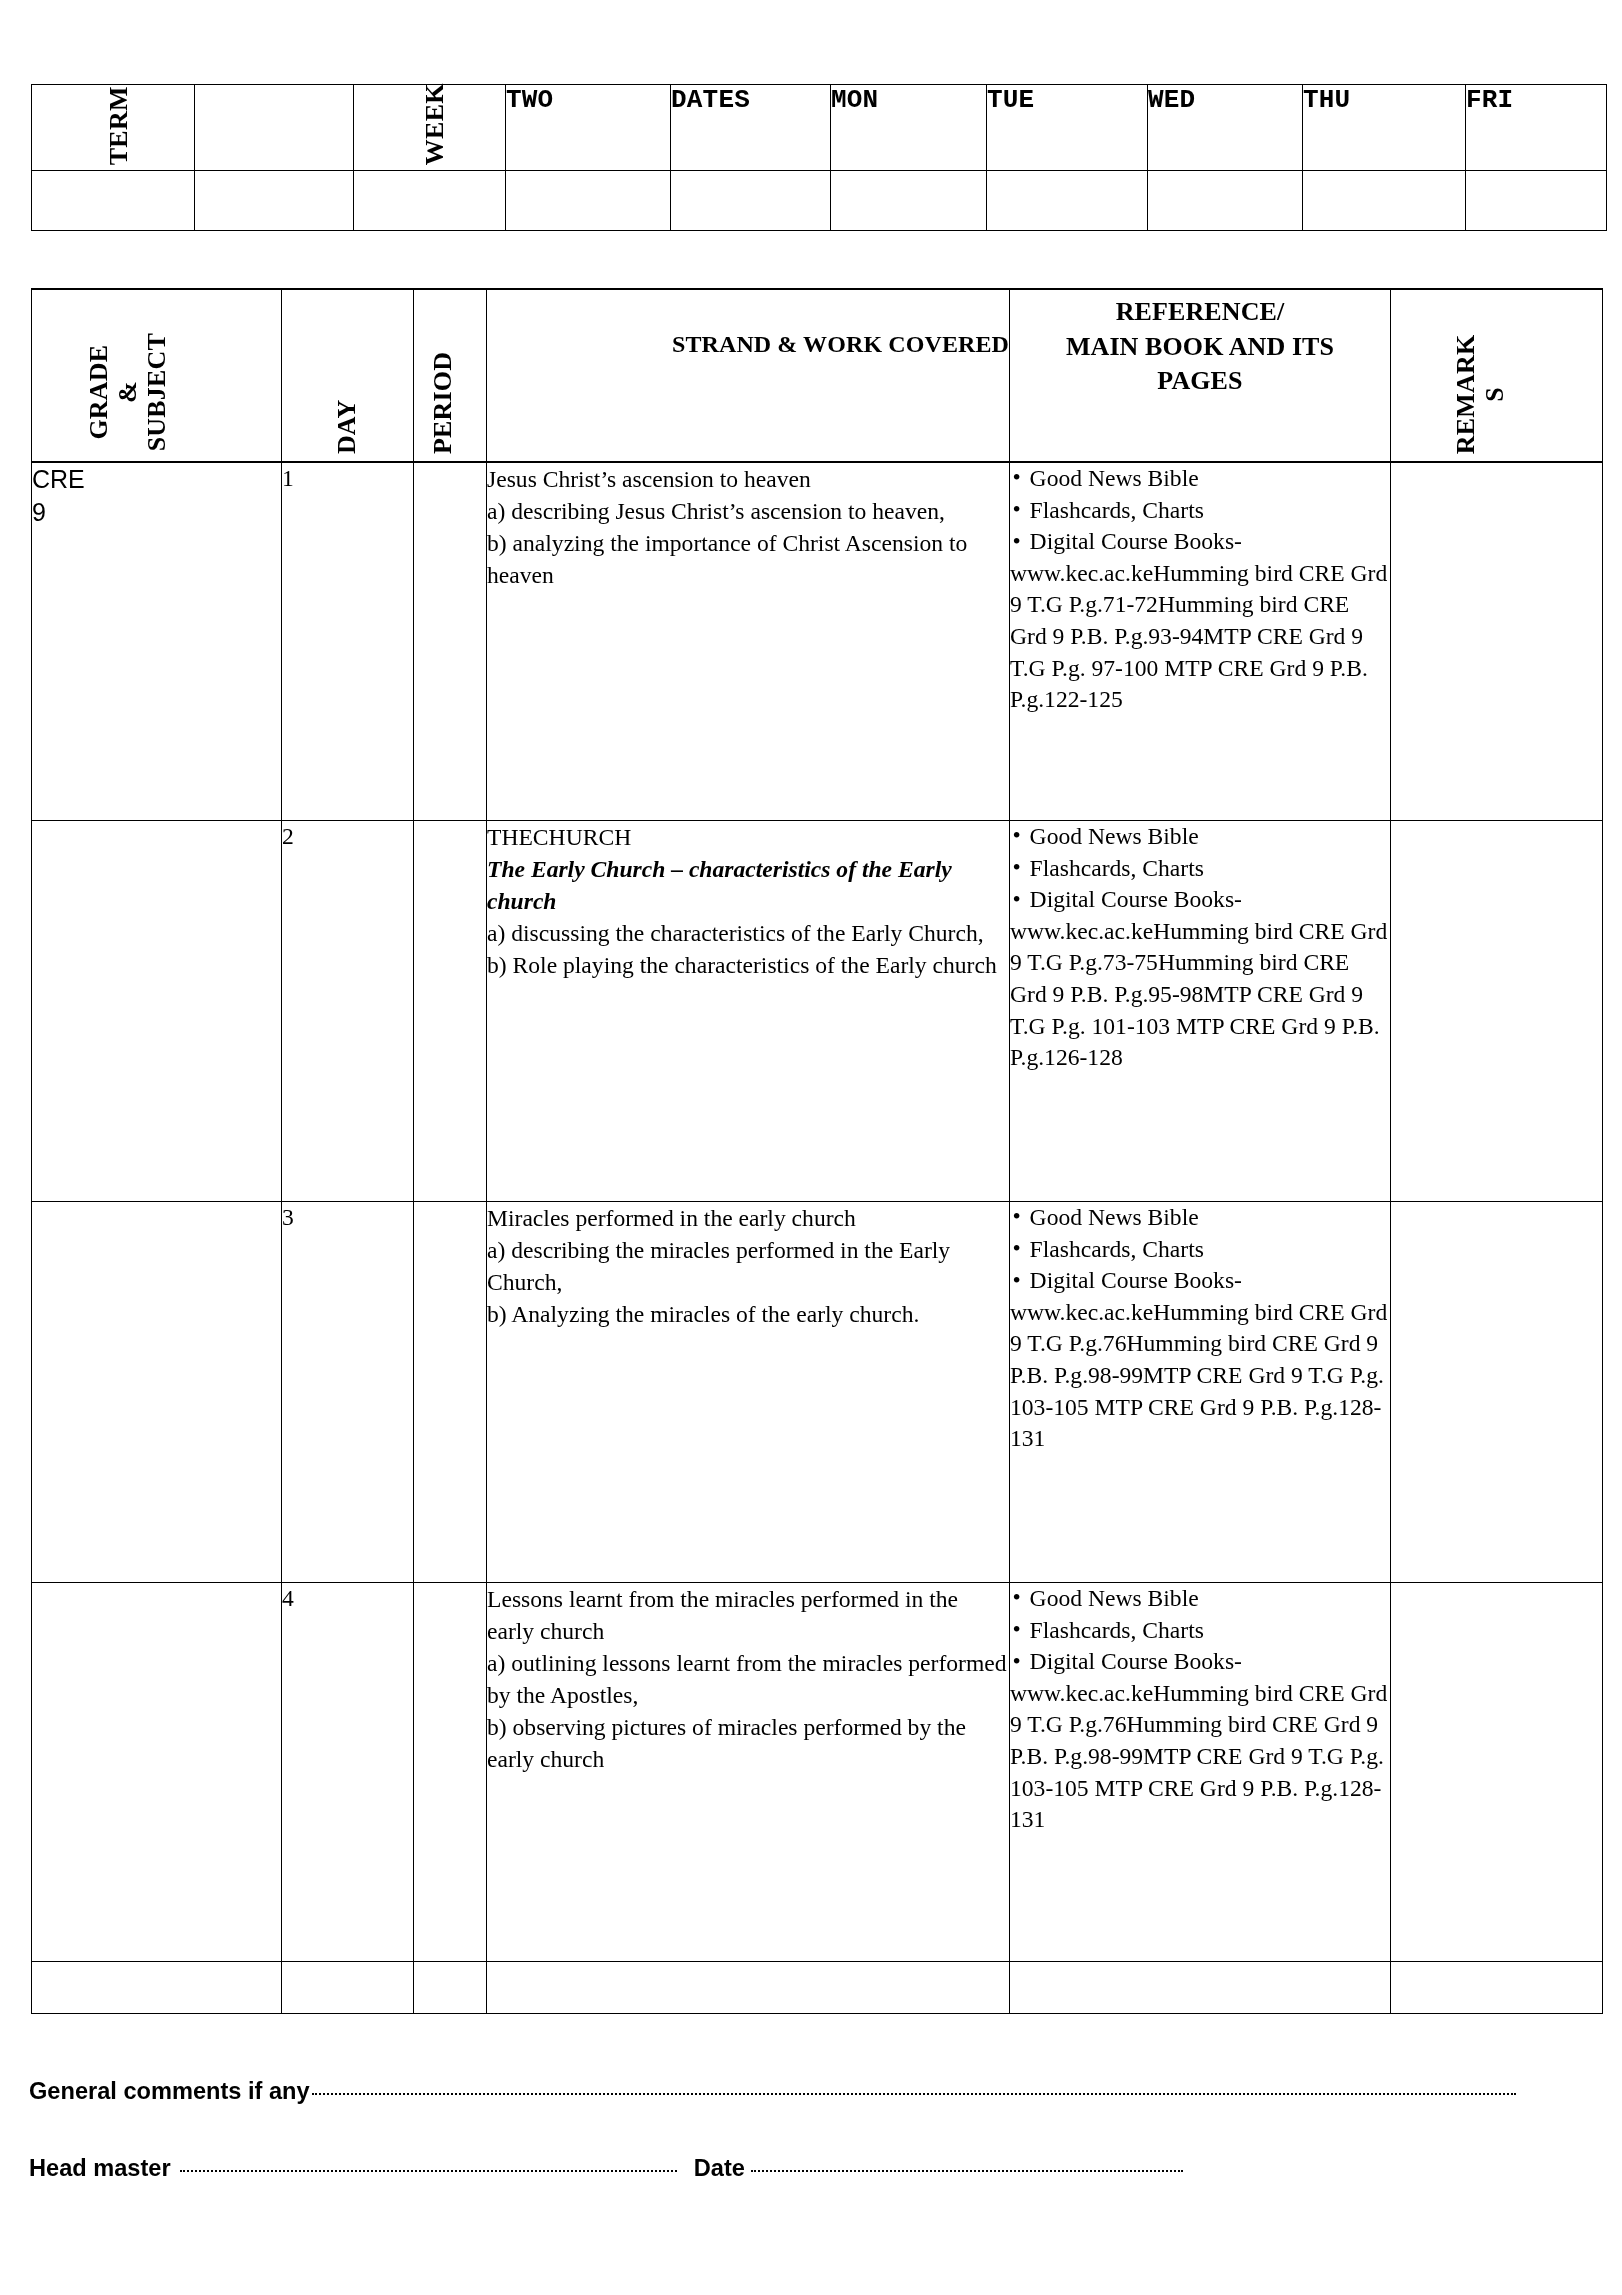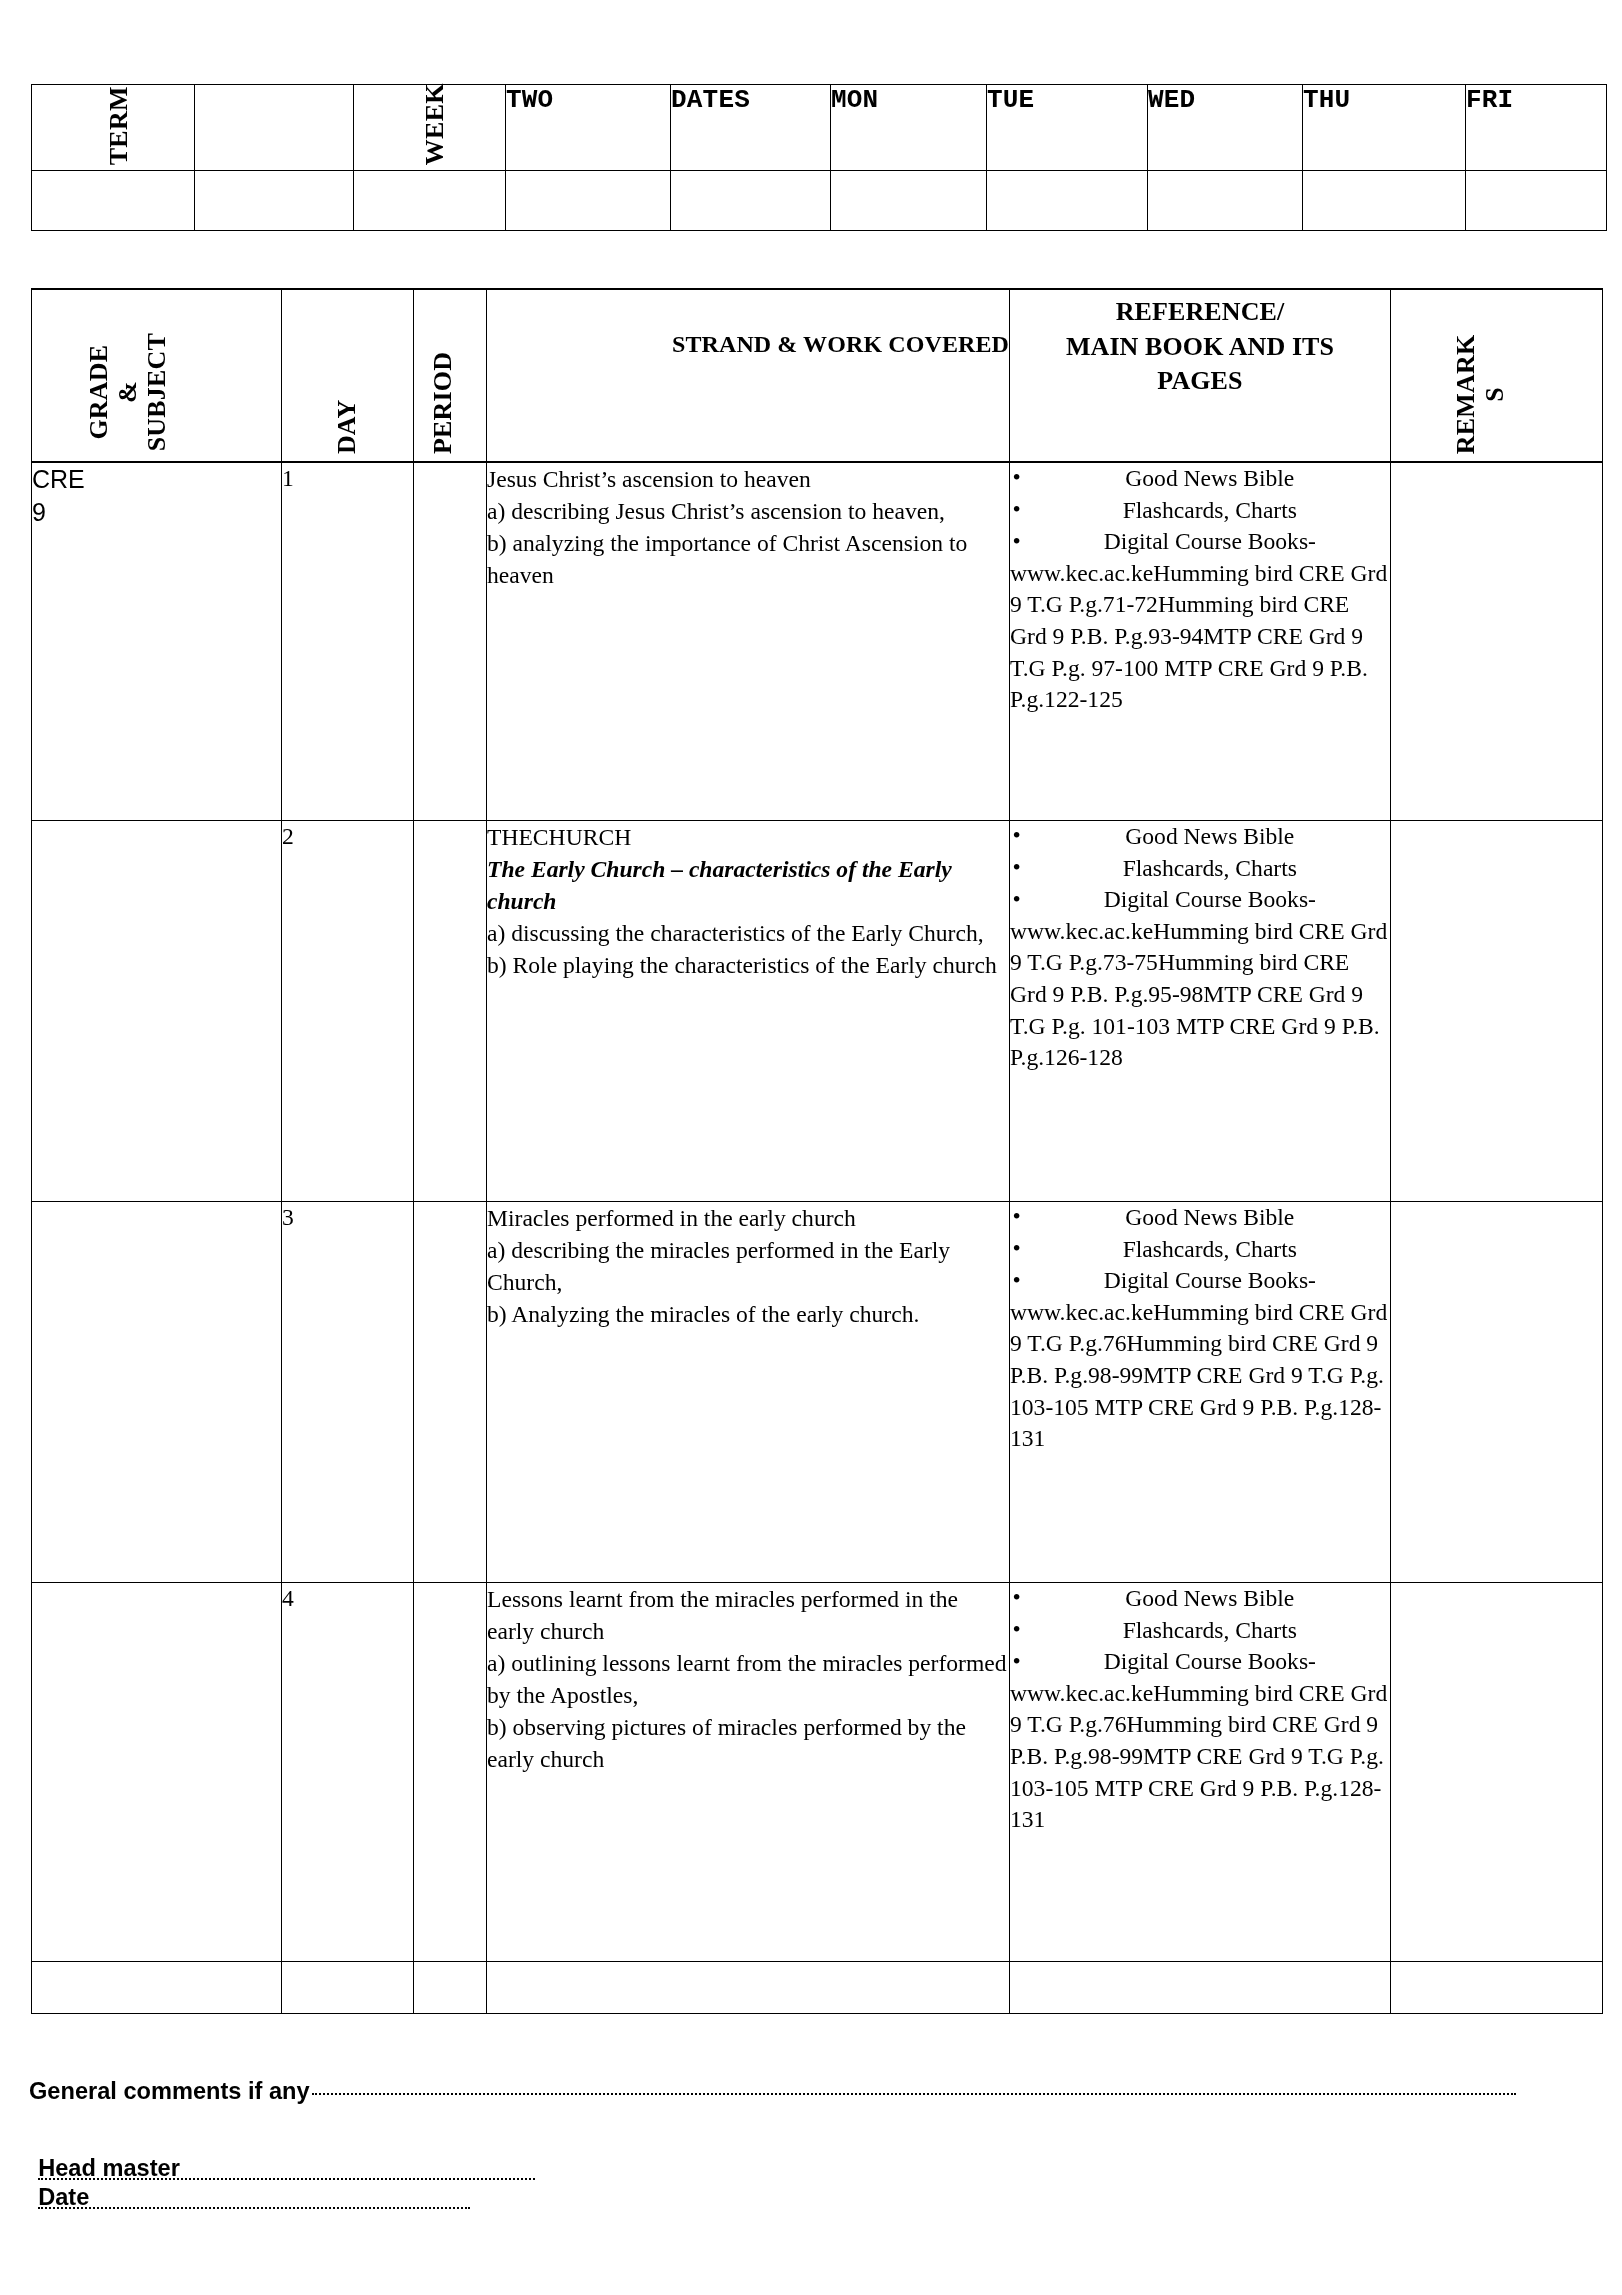--- a/index.html
+++ b/index.html
@@ -186,21 +186,20 @@
   .cell-ref {
     font-size: 23.6px;
     line-height: 1.34;
     padding: 7.9px 7.9px 6.5px 9.2px;
     font-family: "Liberation Serif", serif;
   }
   .ref-bullets {
     margin: 0;
     padding: 0;
     list-style: none;
-    text-align: center;
   }
   .ref-bullets li {
     padding-left: 19.6px;
     position: relative;
   }
   .ref-bullets li:before {
     content: "\2022";
     position: absolute;
     left: 2.6px;
     top: -0.7px;
@@ -226,21 +225,21 @@
     width: 1538px;
     font-family: "Liberation Sans", sans-serif;
   }
   .footer-line {
     display: flex;
     align-items: baseline;
     font-weight: bold;
     font-size: 23.6px;
     white-space: nowrap;
   }
-  .footer-line.second { margin-top: 50px; flex-direction: column; }
+  .footer-line.second { margin-top: 50px; }
   .dotfill {
     display: inline-block;
     border-bottom: 2.6px dotted #000;
     height: 0;
     position: relative;
     top: -3.9px;
   }
   .dotfill.f1 { width: 1204px; margin-left: 2.6px; }
   .dotfill.f2 { width: 497px; margin-left: 9.2px; }
   .dotfill.f3 { width: 432px; margin-left: 6.5px; }

